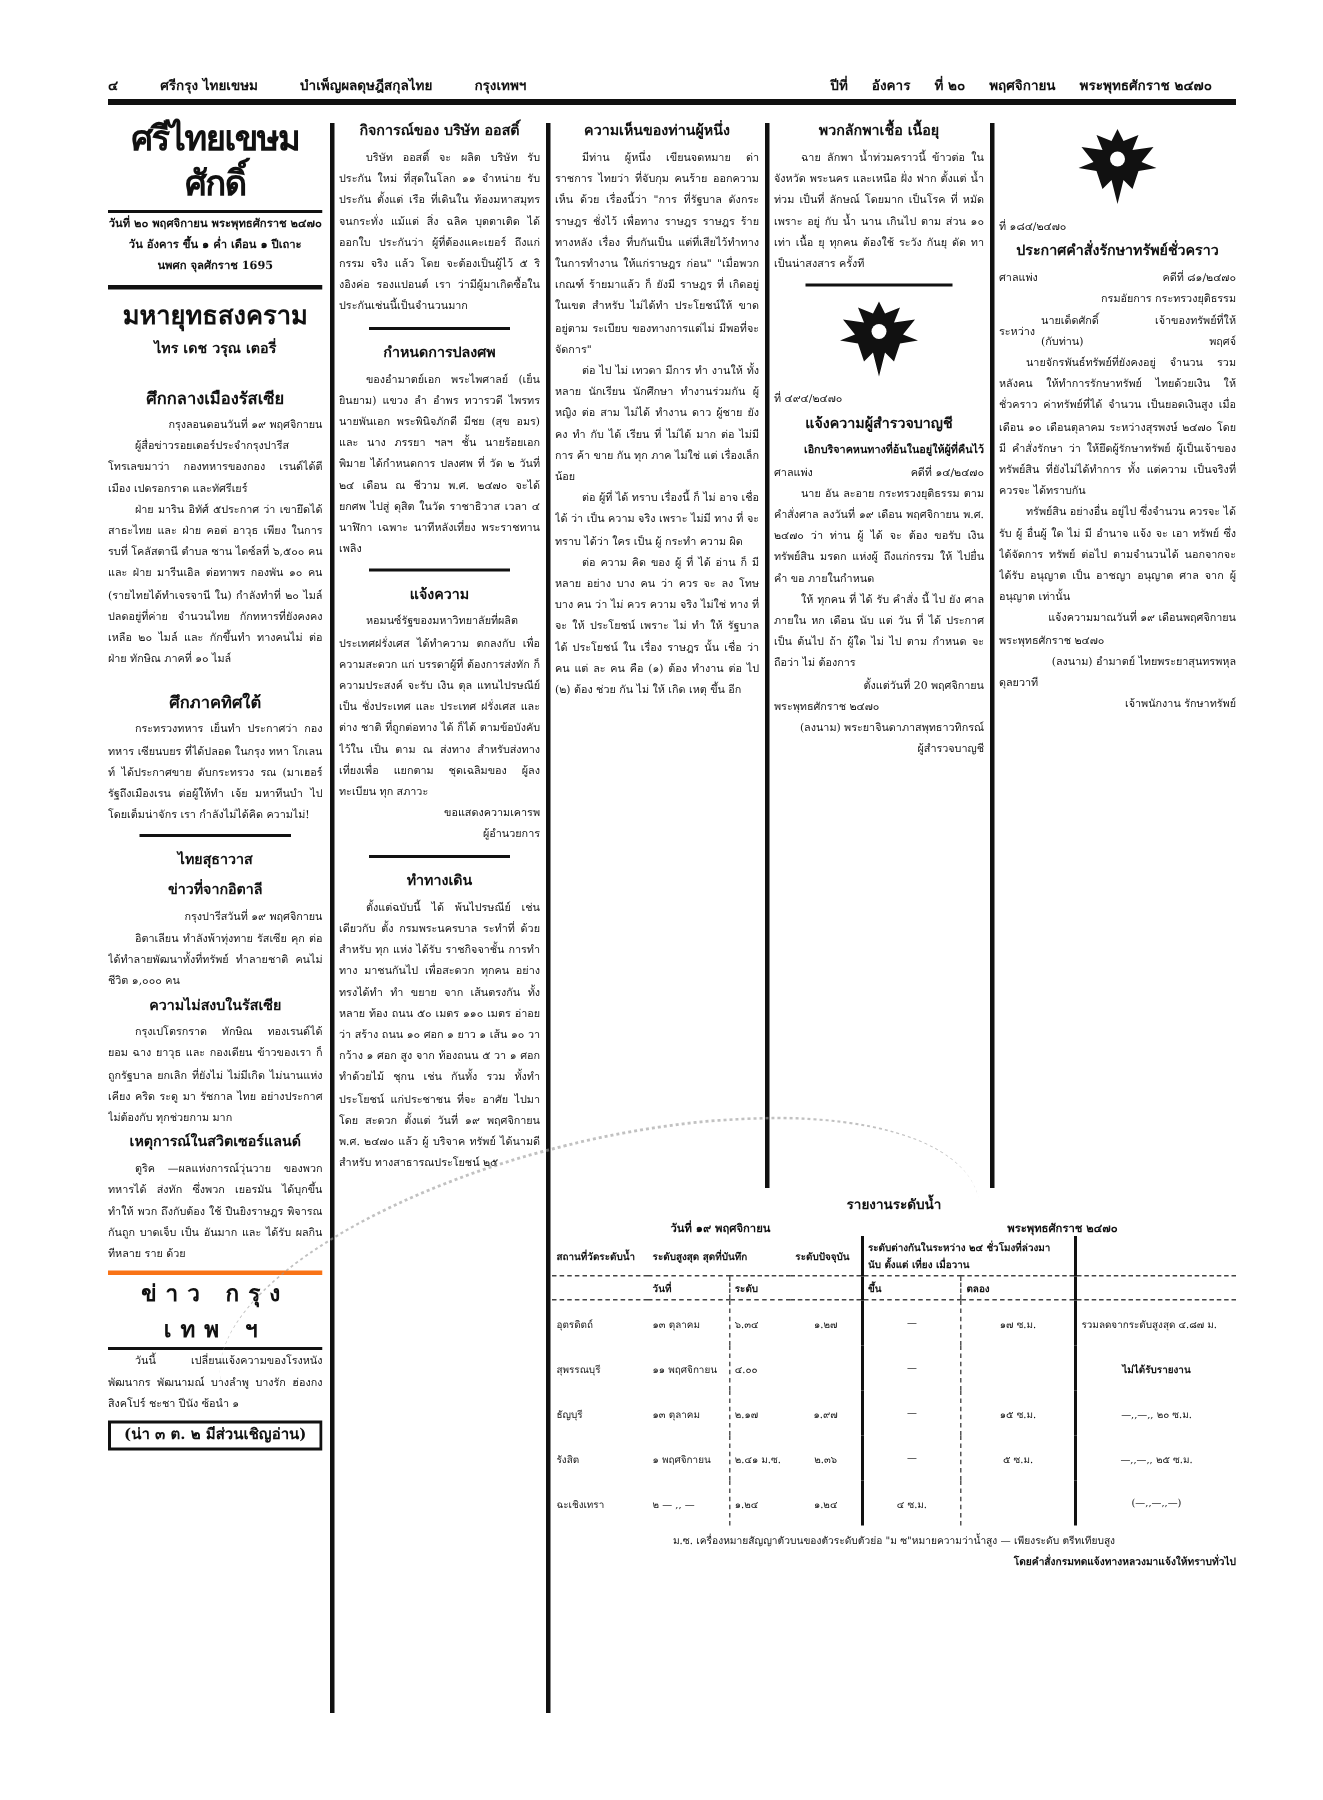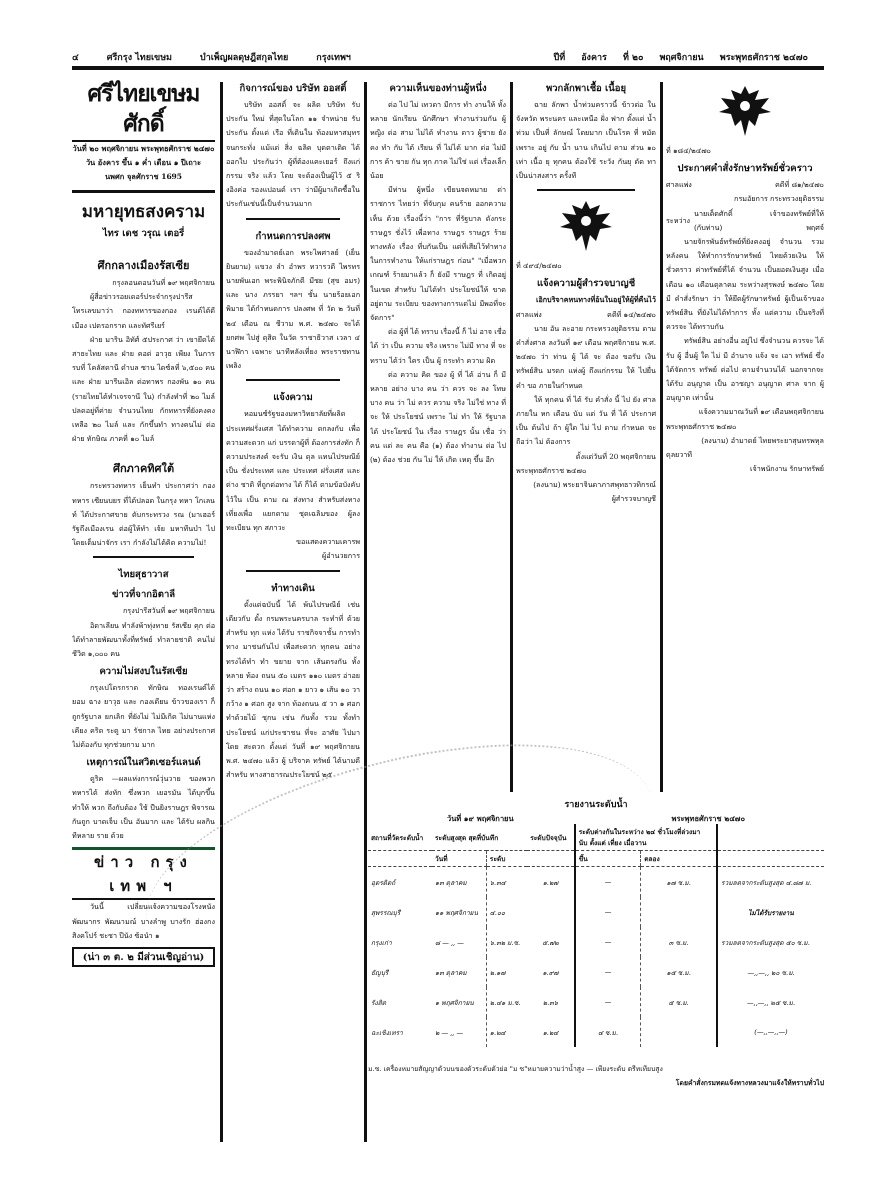--- a/index.html
+++ b/index.html
@@ -26,35 +26,35 @@
   .headline-xl { font-size:17px; font-weight:bold; text-align:center; line-height:24px; margin-top:4px; }
   .headline-l { font-size:11px; font-weight:bold; text-align:center; line-height:20px;margin-top:13px; }
   .headline-m { font-size:9.5px; font-weight:bold; text-align:center; line-height:20px; }
   .dateline { text-align:right; }
   p { margin:0; text-align:justify; text-indent:18px; }
   .center { text-align:right; }
   .right-al { text-align:right; }
   .bold { font-weight:bold; }
   .boxbottom { border:2px solid #111; font-size:10px; font-weight:bold; text-align:center; line-height:16px; margin-top:4px; }
   .sectionbar { font-size:15px; font-weight:bold; text-align:center; letter-spacing:6px;
-                border-top:3px solid #14532d; border-bottom:2px solid #111; line-height:24px; margin-top:4px; }
+                border-top:3px solid #f97316; border-bottom:2px solid #111; line-height:24px; margin-top:4px; }
 
   .garuda { width:60px; height:58px; margin:4px auto; position:relative; }
   .garuda svg { width:100%; height:100%; }
 
   table.flood { border-collapse:collapse; font-size:6.6px; width:100%; }
   table.flood th, table.flood td { padding:2px 3px; text-align:left; vertical-align:middle; }
   table.flood th { font-weight:bold; border-bottom:1px dashed #444; }
   table.flood td.c { text-align:center; }
   table.flood .vb { border-left:2px solid #111; }
   table.flood .vd { border-left:1px dashed #555; }
-  table.flood tr.row td { height:26px;font-style:italic; }
+  table.flood tr.row td { height:26px; }
   .tbl-cap { font-size:7.5px; font-weight:bold; display:flex; justify-content:space-around; }
   .tbl-title { font-size:9px; font-weight:bold; text-align:center; line-height:16px; }
-  .tbl-foot { font-size:6.8px; display:flex; justify-content:flex-start; margin-top:16px; }
+  .tbl-foot { font-size:6.8px; display:flex; justify-content:center; margin-top:4px; }
   .tbl-foot2 { font-size:6.8px; font-weight:bold; text-align:right; margin-top:3px; }
   .noise { position:absolute; left:140px; top:760px; width:520px; height:200px; border-radius:50%;
            border-top:2px dotted #999; transform:rotate(-14deg); opacity:.6; pointer-events:none; }
 </style>
 </head>
 <body>
 
 <div class="page">
 
   <div class="runhead">
@@ -116,22 +116,22 @@
     <p>หอมนซ์รัฐของมหาวิทยาลัยที่ผลิตประเทศฝรั่งเศส ได้ทำความ ตกลงกับ เพื่อความสะดวก แก่ บรรดาผู้ที่ ต้องการส่งทัก ก็ ความประสงค์ จะรับ เงิน ตุล แทนไปรษณีย์ เป็น ชั่งประเทศ และ ประเทศ ฝรั่งเศส และ ต่าง ชาติ ที่ถูกต่อทาง ได้ ก็ได้ ตามข้อบังคับ ไว้ใน เป็น ตาม ณ ส่งทาง สำหรับส่งทาง เที่ยงเพื่อ แยกตาม ชุดเฉลิมของ ผู้ลงทะเบียน ทุก สภาวะ</p>
     <div class="right-al">ขอแสดงความเคารพ</div>
     <div class="right-al">ผู้อำนวยการ</div>
     <div class="hrule"></div>
     <div class="headline-m">ทำทางเดิน</div>
     <p>ตั้งแต่ฉบับนี้ ได้ พ้นไปรษณีย์ เช่นเดียวกับ ตั้ง กรมพระนครบาล ระทำที่ ด้วย สำหรับ ทุก แห่ง ได้รับ ราชกิจจาชั้น การทำทาง มาชนกันไป เพื่อสะดวก ทุกคน อย่าง ทรงได้ทำ ทำ ขยาย จาก เส้นตรงกัน ทั้ง หลาย ท้อง ถนน ๕๐ เมตร ๑๑๐ เมตร อ่าอย ว่า สร้าง ถนน ๑๐ ศอก ๑ ยาว ๑ เส้น ๑๐ วา กว้าง ๑ ศอก สูง จาก ท้องถนน ๕ วา ๑ ศอก ทำด้วยไม้ ชุกน เช่น กันทั้ง รวม ทั้งทำประโยชน์ แก่ประชาชน ที่จะ อาศัย ไปมา โดย สะดวก ตั้งแต่ วันที่ ๑๙ พฤศจิกายน พ.ศ. ๒๔๗๐ แล้ว ผู้ บริจาค ทรัพย์ ได้นามดี สำหรับ ทางสาธารณประโยชน์ ๒๕</p>
   </div>
 
   <div class="col" style="left:370px; width:136px; height:720px;">
     <div class="headline-m">ความเห็นของท่านผู้หนึ่ง</div>
+    <p>มีท่าน ผู้หนึ่ง เขียนจดหมาย ด่า ราชการ ไทยว่า ที่จับกุม คนร้าย ออกความ เห็น ด้วย เรื่องนี้ว่า "การ ที่รัฐบาล ดังกระ ราษฎร ชั่งไว้ เพื่อทาง ราษฎร ราษฎร ร้าย ทางหลัง เรื่อง ที่บกันเป็น แต่ที่เสียไว้ทำทาง ในการทำงาน ให้แก่ราษฎร ก่อน" "เมื่อพวก เกณฑ์ ร้ายมาแล้ว ก็ ยังมี ราษฎร ที่ เกิดอยู่ ในเขต สำหรับ ไม่ได้ทำ ประโยชน์ให้ ขาดอยู่ตาม ระเบียบ ของทางการแต่ไม่ มีพอที่จะ จัดการ"</p>
     <p>ต่อ ไป ไม่ เทวดา มีการ ทำ งานให้ ทั้งหลาย นักเรียน นักศึกษา ทำงานร่วมกัน ผู้ หญิง ต่อ สาม ไม่ได้ ทำงาน ดาว ผู้ชาย ยังคง ทำ กับ ได้ เรียน ที่ ไม่ได้ มาก ต่อ ไม่มี การ ค้า ขาย กัน ทุก ภาค ไม่ใช่ แต่ เรื่องเล็กน้อย</p>
-    <p>มีท่าน ผู้หนึ่ง เขียนจดหมาย ด่า ราชการ ไทยว่า ที่จับกุม คนร้าย ออกความ เห็น ด้วย เรื่องนี้ว่า "การ ที่รัฐบาล ดังกระ ราษฎร ชั่งไว้ เพื่อทาง ราษฎร ราษฎร ร้าย ทางหลัง เรื่อง ที่บกันเป็น แต่ที่เสียไว้ทำทาง ในการทำงาน ให้แก่ราษฎร ก่อน" "เมื่อพวก เกณฑ์ ร้ายมาแล้ว ก็ ยังมี ราษฎร ที่ เกิดอยู่ ในเขต สำหรับ ไม่ได้ทำ ประโยชน์ให้ ขาดอยู่ตาม ระเบียบ ของทางการแต่ไม่ มีพอที่จะ จัดการ"</p>
     <p>ต่อ ผู้ที่ ได้ ทราบ เรื่องนี้ ก็ ไม่ อาจ เชื่อ ได้ ว่า เป็น ความ จริง เพราะ ไม่มี ทาง ที่ จะ ทราบ ได้ว่า ใคร เป็น ผู้ กระทำ ความ ผิด</p>
     <p>ต่อ ความ คิด ของ ผู้ ที่ ได้ อ่าน ก็ มี หลาย อย่าง บาง คน ว่า ควร จะ ลง โทษ บาง คน ว่า ไม่ ควร ความ จริง ไม่ใช่ ทาง ที่ จะ ให้ ประโยชน์ เพราะ ไม่ ทำ ให้ รัฐบาล ได้ ประโยชน์ ใน เรื่อง ราษฎร นั้น เชื่อ ว่า คน แต่ ละ คน คือ (๑) ต้อง ทำงาน ต่อ ไป (๒) ต้อง ช่วย กัน ไม่ ให้ เกิด เหตุ ขึ้น อีก</p>
   </div>
 
   <div class="col" style="left:516px; width:140px; height:720px;">
     <div class="headline-m">พวกลักพาเชื้อ เนื้อยุ</div>
     <p>ฉาย ลักพา น้ำท่วมคราวนี้ ข้าวต่อ ใน จังหวัด พระนคร และเหนือ ฝั่ง ฟาก ตั้งแต่ น้ำท่วม เป็นที่ ลักษณ์ โดยมาก เป็นโรค ที่ หมัด เพราะ อยู่ กับ น้ำ นาน เกินไป ตาม ส่วน ๑๐ เท่า เนื้อ ยุ ทุกคน ต้องใช้ ระวัง กันยุ ดัด ทา เป็นน่าสงสาร ครั้งที</p>
     <div class="hrule"></div>
     <div class="garuda">
       <svg viewBox="0 0 60 58">
@@ -231,29 +231,20 @@
         <tr class="row">
           <td>สุพรรณบุรี</td>
           <td>๑๑ พฤศจิกายน</td>
           <td class="vd">๔.๐๐</td>
           <td class="c"></td>
           <td class="vb c">—</td>
           <td class="vd c"></td>
           <td class="vb c bold">ไม่ได้รับรายงาน</td>
         </tr>
         <tr class="row">
-          <td>กรุงเก่า</td>
-          <td>๘ — ,, —</td>
-          <td class="vd">๖.๓๒ ม.ซ.</td>
-          <td class="c">๕.๗๒</td>
-          <td class="vb c">—</td>
-          <td class="vd c">๓ ซ.ม.</td>
-          <td class="vb">รวมลดจากระดับสูงสุด ๕๐ ซ.ม.</td>
-        </tr>
-        <tr class="row">
           <td>ธัญบุรี</td>
           <td>๑๓ ตุลาคม</td>
           <td class="vd">๒.๑๗</td>
           <td class="c">๑.๙๗</td>
           <td class="vb c">—</td>
           <td class="vd c">๑๕ ซ.ม.</td>
           <td class="vb c">—,,—,, ๒๐ ซ.ม.</td>
         </tr>
         <tr class="row">
           <td>รังสิต</td>

